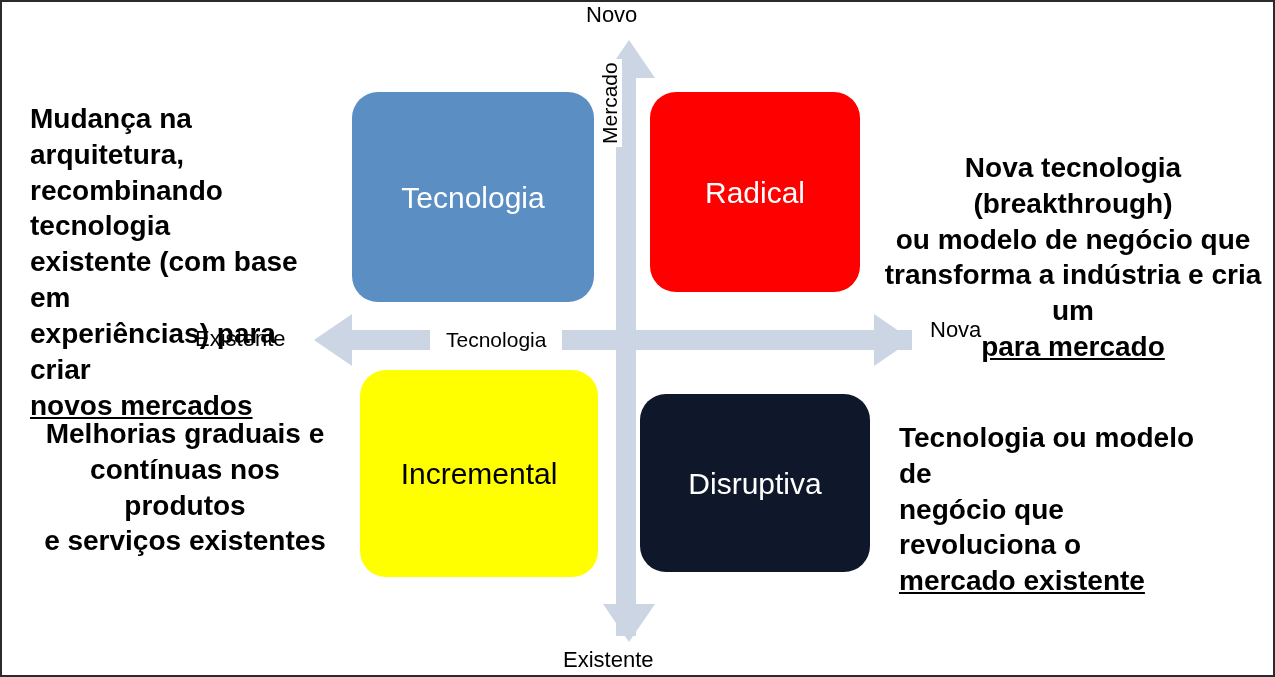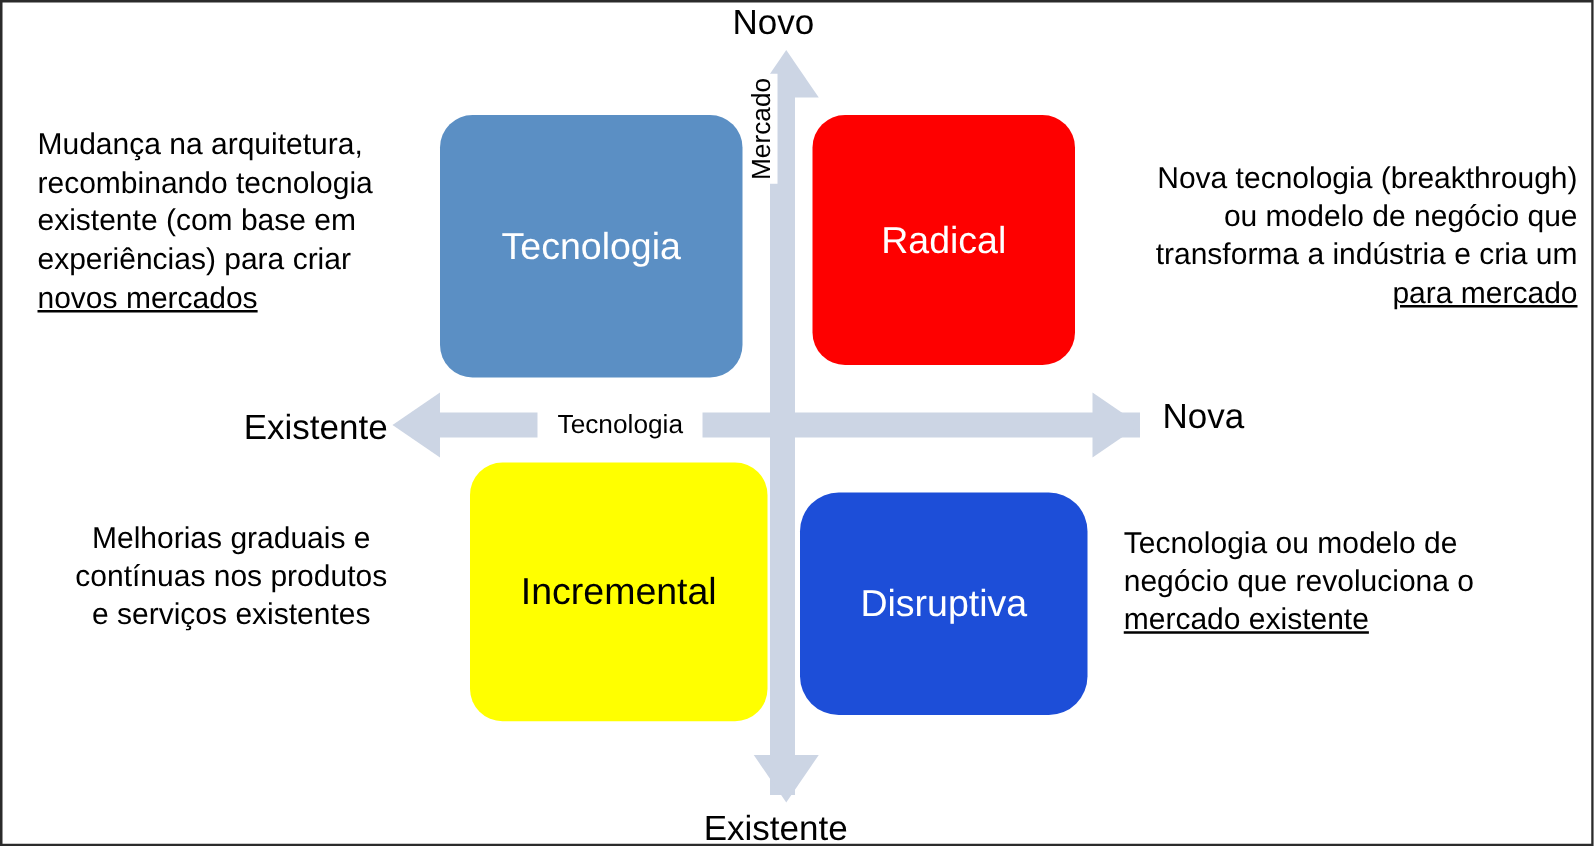--- a/index.html
+++ b/index.html
@@ -50,21 +50,21 @@
   }
   .arrow-right {
     border-top: 26px solid transparent;
     border-bottom: 26px solid transparent;
     border-left: 38px solid #ccd5e4;
   }
 
   
   .axis-label {
     position: absolute;
-    font-size: 28px;
+    font-size: 22px;
     line-height: 1.15;
     white-space: nowrap;
     color: #000;
   }
   #label-novo      { left: 584px;  top: 0px;   }
   #label-existente-bottom { left: 561px; top: 645px; }
   #label-existente-left   { left: 193px; top: 324px; }
   #label-nova      { left: 928px;  top: 315px; }
 
   .axis-name {
@@ -100,38 +100,39 @@
     font-size: 30px;
     line-height: 1.1;
   }
   #box-arquitetura {
     left: 350px; top: 90px; width: 242px; height: 210px;
   }
   #box-radical {
     left: 648px; top: 90px; width: 210px; height: 200px;
   }
   #box-incremental {
-    left: 374px; top: 368px; width: 238px; height: 207px;
+    left: 358px; top: 368px; width: 238px; height: 207px;
   }
   #box-disruptiva {
     left: 638px; top: 392px; width: 230px; height: 178px;
   }
 
   
   .desc {
     position: absolute;
-    font-size: 24px;
+    font-size: 28px;
     line-height: 1.28;
     color: #000;
+    font-weight: bold;
   }
   #desc-arquitetura {
     left: 28px; top: 99px; width: 310px; text-align: left;
   }
   #desc-radical {
-    left: 882px; top: 126px; width: 378px; text-align: right;
+    left: 882px; top: 148px; width: 378px; text-align: center;
   }
   #desc-incremental {
     left: 38px; top: 414px; width: 290px; text-align: center;
   }
   #desc-disruptiva {
     left: 897px; top: 418px; width: 320px; text-align: left;
   }
   .u { text-decoration: underline; }
 </style>
 </head>
@@ -164,21 +165,21 @@
   </div>
 
   <div class="quad" id="box-radical" style="background: rgb(254, 0, 0); color: #ffffff;">
     <span class="quad-label">Radical</span>
   </div>
 
   <div class="quad" id="box-incremental" style="background: rgb(255, 255, 0); color: rgb(0, 0, 0);">
     <span class="quad-label">Incremental</span>
   </div>
 
-  <div class="quad" id="box-disruptiva" style="background: #1d4ed8; color: rgb(255, 255, 255); border-radius: 31px;">
+  <div class="quad" id="box-disruptiva" style="background: #0f172a; color: rgb(255, 255, 255);">
     <span class="quad-label">Disruptiva</span>
   </div>
 
   <div class="desc" id="desc-arquitetura"><span>Mudança na arquitetura,</span><br><span>recombinando tecnologia</span><br><span>existente (com base em</span><br><span>experiências) para criar</span><br><span class="u">novos mercados</span></div>
 
   <div class="desc" id="desc-radical"><span>Nova tecnologia (breakthrough)</span><br><span>ou modelo de negócio que</span><br><span>transforma a indústria e cria um</span><br><span class="u">para mercado</span></div>
 
   <div class="desc" id="desc-incremental"><span>Melhorias graduais e</span><br><span>contínuas nos produtos</span><br><span>e serviços existentes</span><br></div>
 
   <div class="desc" id="desc-disruptiva"><span>Tecnologia ou modelo de</span><br><span>negócio que revoluciona o</span><br><span class="u">mercado existente</span></div>

